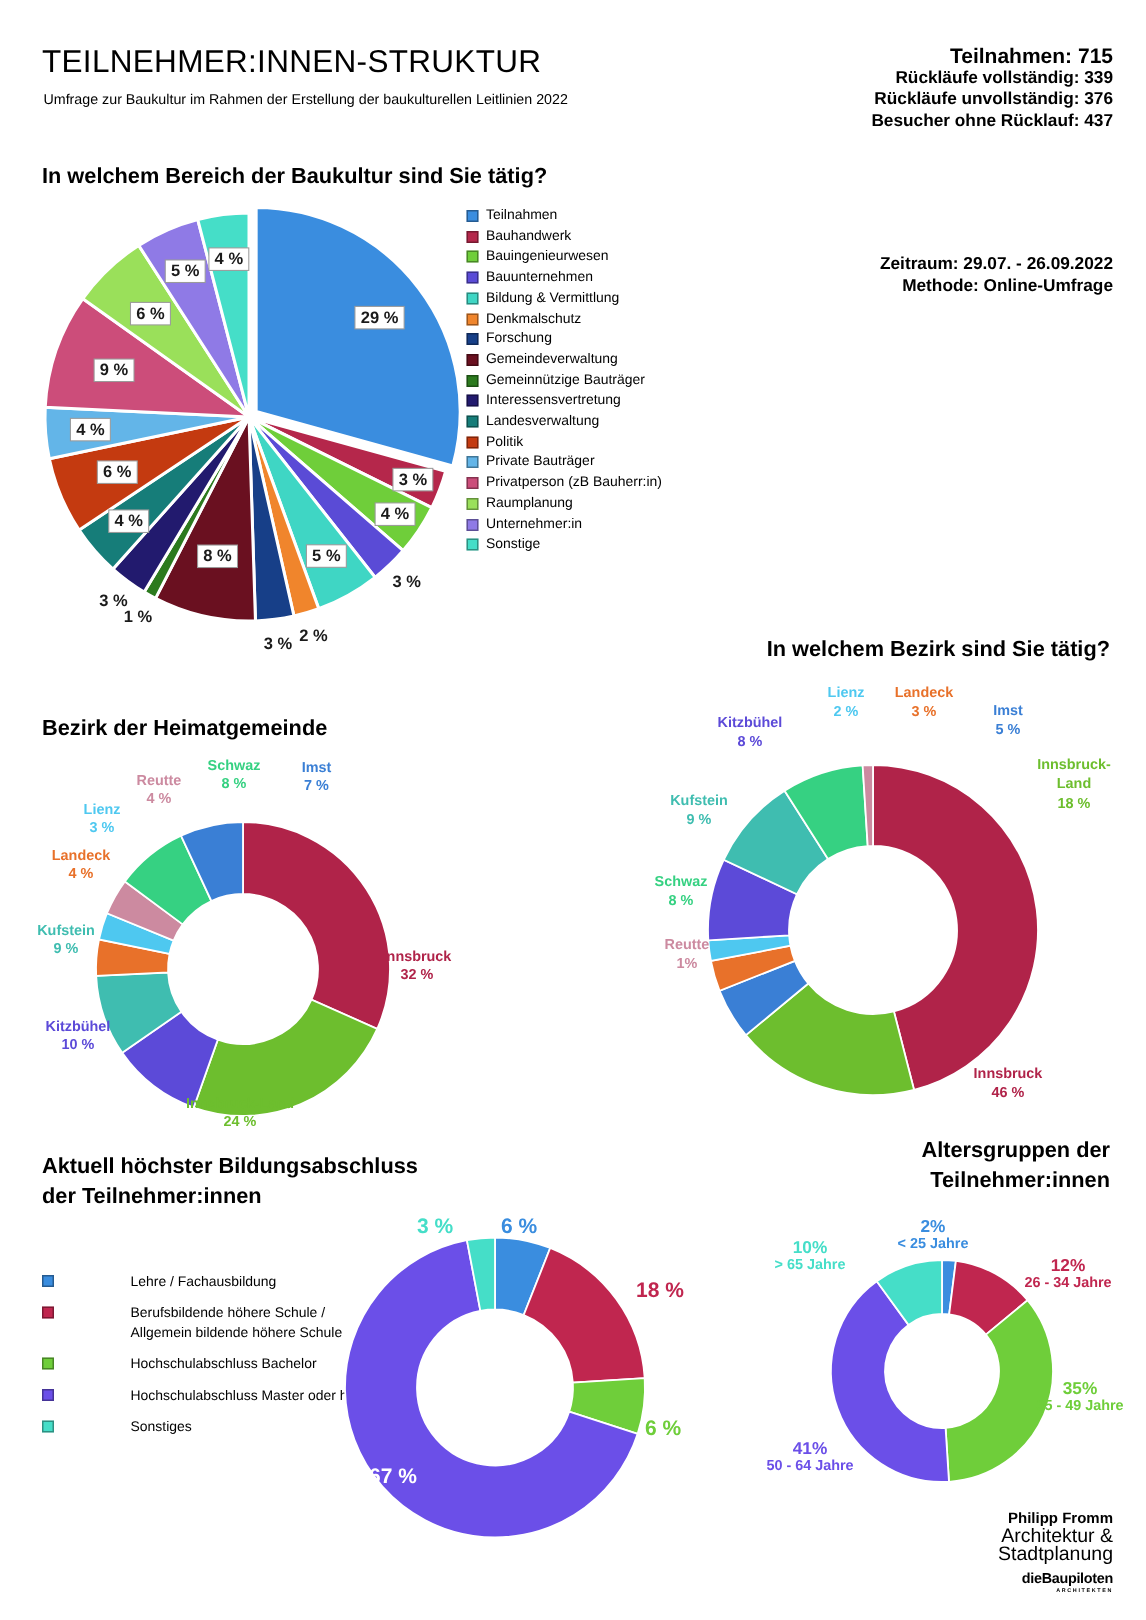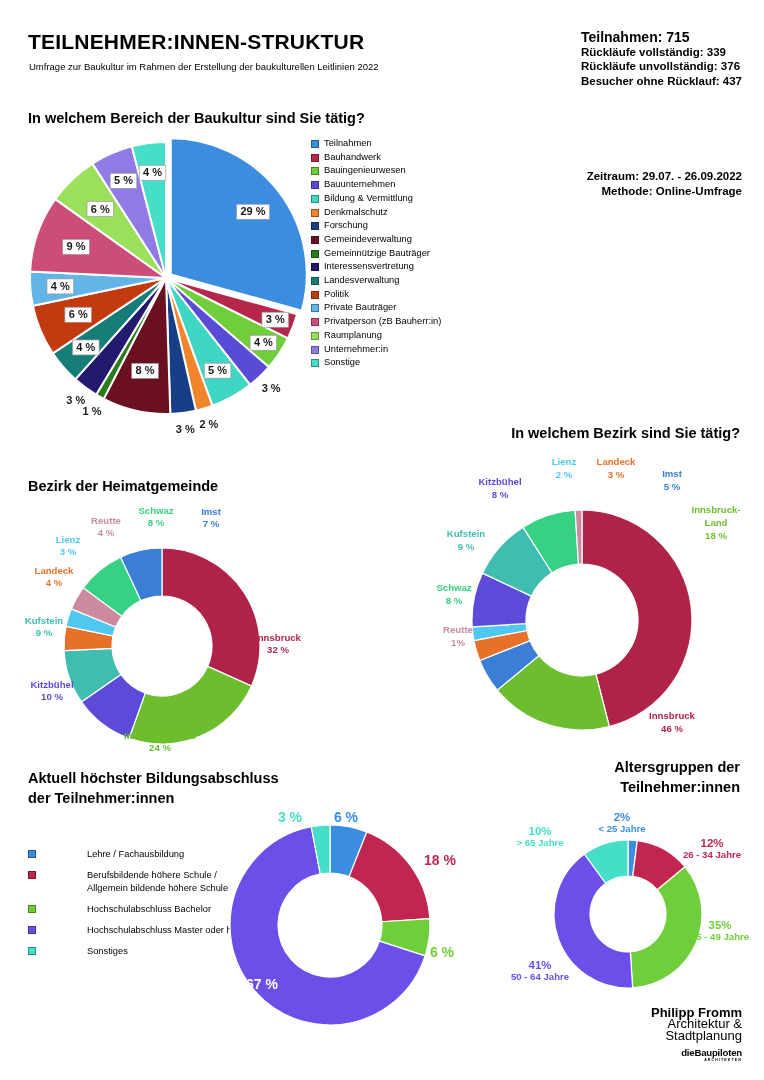--- a/index.html
+++ b/index.html
@@ -6,29 +6,29 @@
   body{
     width:764px;height:1080px;background:#ffffff;
     font-family:"Liberation Sans", sans-serif;
     color:#000;position:relative;overflow:hidden;
   }
   .page{position:relative;width:764px;height:1080px;}
 
   
   .main-title{
     position:absolute;left:28px;top:30px;
-    font-size:21px;font-weight:bold;letter-spacing:.2px;
+    font-size:21px;font-weight:normal;letter-spacing:.2px;
   }
   .subtitle{
     position:absolute;left:29px;top:61px;
     font-size:9.5px;font-weight:normal;
   }
   .stats{
     position:absolute;right:22px;top:30px;
-    text-align:left;font-size:11.5px;line-height:14.5px;font-weight:bold;
+    text-align:right;font-size:11.5px;line-height:14.5px;font-weight:bold;
   }
   .stats .big{font-size:14px;}
   .stats .norm{font-weight:bold;}
   .period{
     position:absolute;right:22px;top:148px;
     text-align:right;font-size:11.5px;line-height:15px;font-weight:bold;margin-top:21px;
   }
 
   
   .q-title{position:absolute;font-size:14.5px;font-weight:bold;}
@@ -72,21 +72,21 @@
   .donut-pct{
     font-family:"Liberation Sans", sans-serif;
     font-size:11.5px;font-weight:bold;
     text-anchor:middle;dominant-baseline:middle;
   }
 
   
   .footer{
     position:absolute;right:22px;bottom:18px;text-align:right;
   }
-  .footer .f1{font-size:13px;font-weight:bold;line-height:9.4px;}
+  .footer .f1{font-size:10px;font-weight:bold;line-height:9.4px;}
   .footer .f2{font-size:13px;line-height:9.4px;margin-top:2px;}
   .footer .f3{font-size:9.6px;font-weight:bold;margin-top:7px;letter-spacing:-.2px;}
   .footer .f4{font-size:3.6px;letter-spacing:1.1px;font-weight:bold;}
 </style>
 </head>
 <body>
 
 <div class="page">
 
   <div class="main-title">TEILNEHMER:INNEN-STRUKTUR</div>

